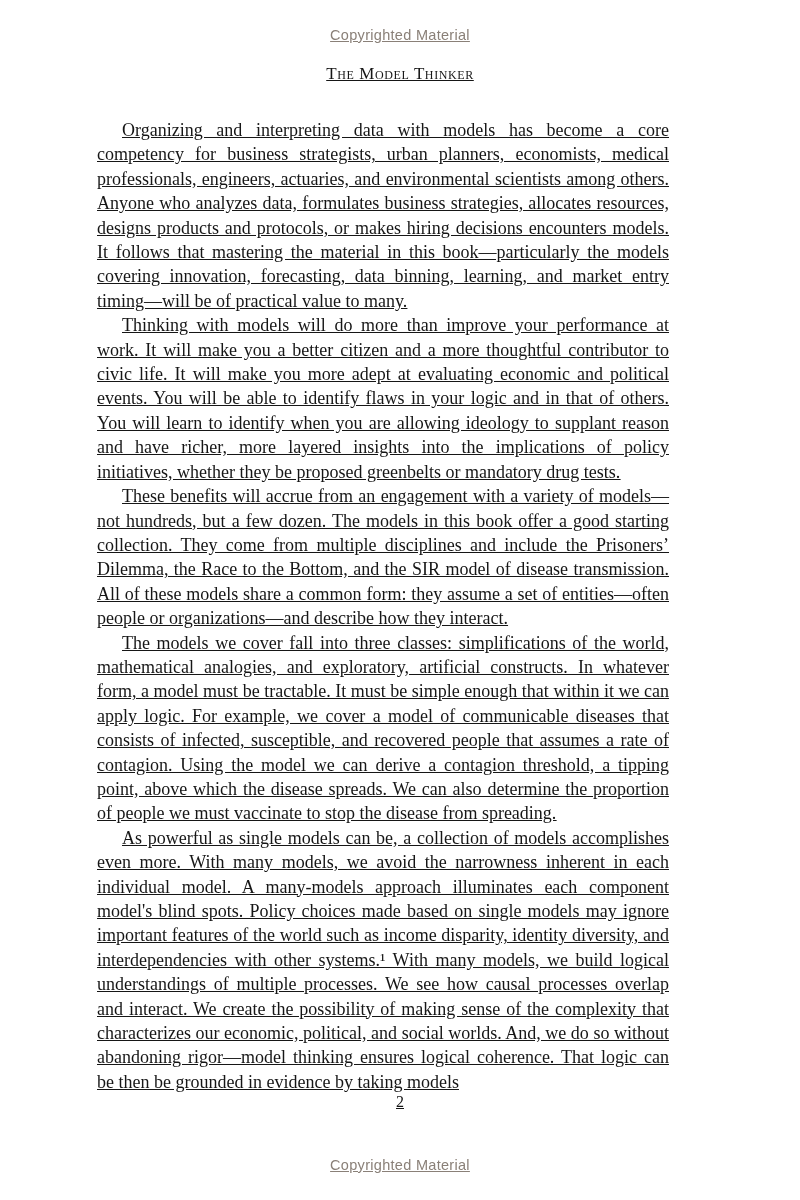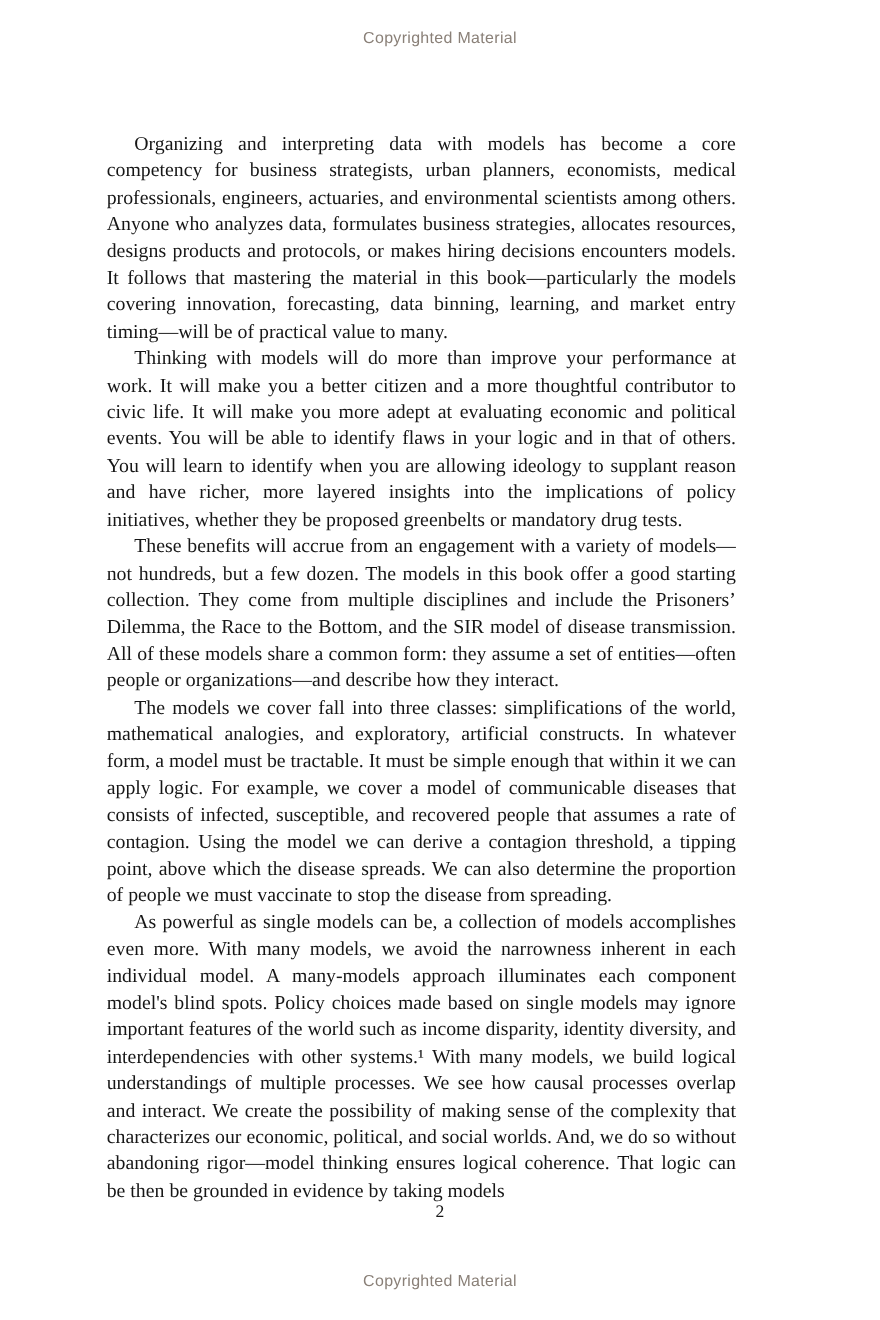--- a/index.html
+++ b/index.html
@@ -1,20 +1,20 @@
 <!DOCTYPE html>
 <html style="--wm-color: #8a8078; --text-color: #161616; --bg: #ffffff;"><head>
 <meta charset="utf-8">
 <style>
   :root {
     --wm-color: #8a8078;
     --text-color: #161616;
     --bg: #ffffff;
   }
-  * { box-sizing: border-box; }
+  * { box-sizing: border-box; text-decoration: underline; }
   html, body {
     margin: 0;
     padding: 0;
     background: var(--bg);
   }
   .page {
     position: relative;
     width: 800px;
     height: 1200px;
     background: var(--bg);
@@ -69,20 +69,21 @@
     font-size: 16px;
     color: var(--text-color);
   }
 </style>
 </head>
 <body>
 
 <div class="page">
   <div class="watermark top">Copyrighted Material</div>
 
+  <div class="running-head">The Model Thinker</div>
 
   <div class="body-text" id="paragraphs">
       <p>Organizing and interpreting data with models has become a core competency for business strategists, urban planners, economists, medical professionals, engineers, actuaries, and environmental scientists among others. Anyone who analyzes data, formulates business strategies, allocates resources, designs products and protocols, or makes hiring decisions encounters models.  It follows that mastering the material in this book—particularly the models covering innovation, forecasting, data binning, learning, and market entry timing—will be of practical value to many.</p>
       <p>Thinking with models will do more than improve your performance at work.  It will make you a better citizen and a more thoughtful contributor to civic life.  It will make you more adept at evaluating economic and political events.  You will be able to identify flaws in your logic and in that of others.  You will learn to identify when you are allowing ideology to supplant reason and have richer, more layered insights into the implications of policy initiatives, whether they be proposed greenbelts or mandatory drug tests.</p>
       <p>These benefits will accrue from an engagement with a variety of models—not hundreds, but a few dozen.  The models in this book offer a good starting collection. They come from multiple disciplines and include the Prisoners’ Dilemma, the Race to the Bottom, and the SIR model of disease transmission.  All of these models share a common form:  they assume a set of entities—often people or organizations—and describe how they interact.</p>
       <p>The models we cover fall into three classes:  simplifications of the world, mathematical analogies, and exploratory, artificial constructs.  In whatever form, a model must be tractable.  It must be simple enough that within it we can apply logic.  For example, we cover a model of communicable diseases that consists of infected, susceptible, and recovered people that assumes a rate of contagion.  Using the model we can derive a contagion threshold, a tipping point, above which the disease spreads. We can also determine the proportion of people we must vaccinate to stop the disease from spreading.</p>
       <p>As powerful as single models can be, a collection of models accomplishes even more.  With many models, we avoid the narrowness inherent in each individual model. A many-models approach illuminates each component model's blind spots. Policy choices made based on single models may ignore important features of the world such as income disparity, identity diversity, and interdependencies with other systems.¹  With many models, we build logical understandings of multiple processes.  We see how causal processes overlap and interact.  We create the possibility of making sense of the complexity that characterizes our economic, political, and social worlds.  And, we do so without abandoning rigor—model thinking ensures logical coherence.  That logic can be then be grounded in evidence by taking models</p>
     </div>
 
   <div class="page-number">2</div>

